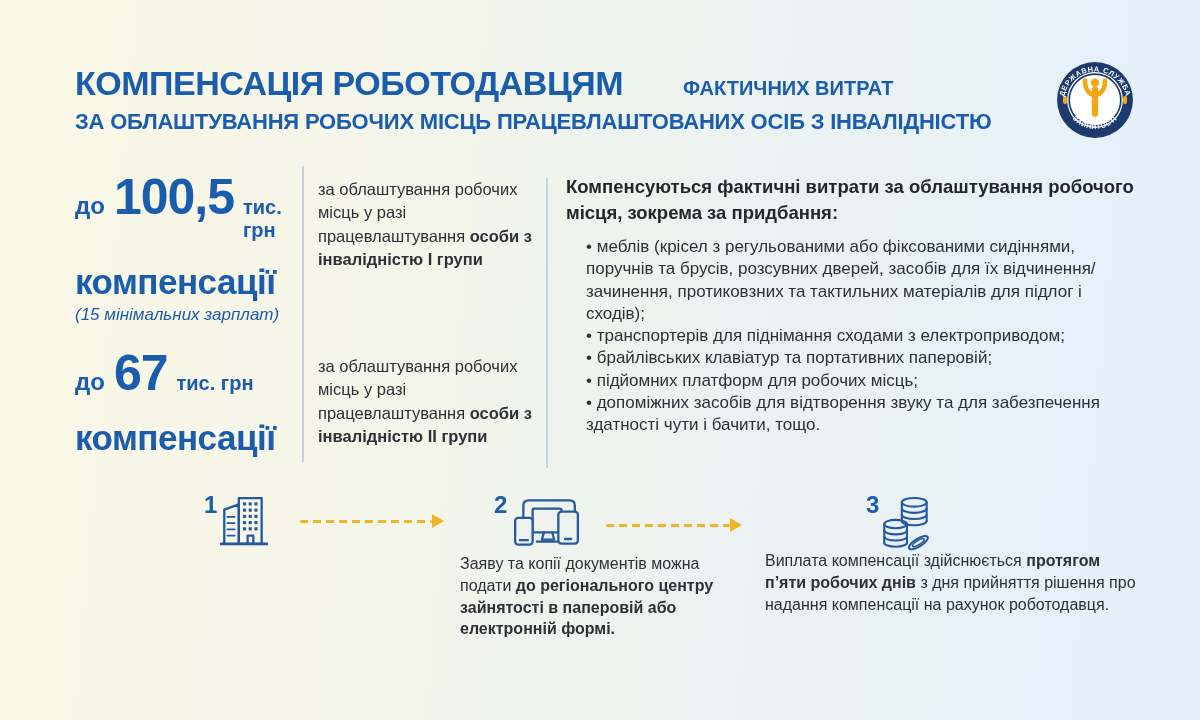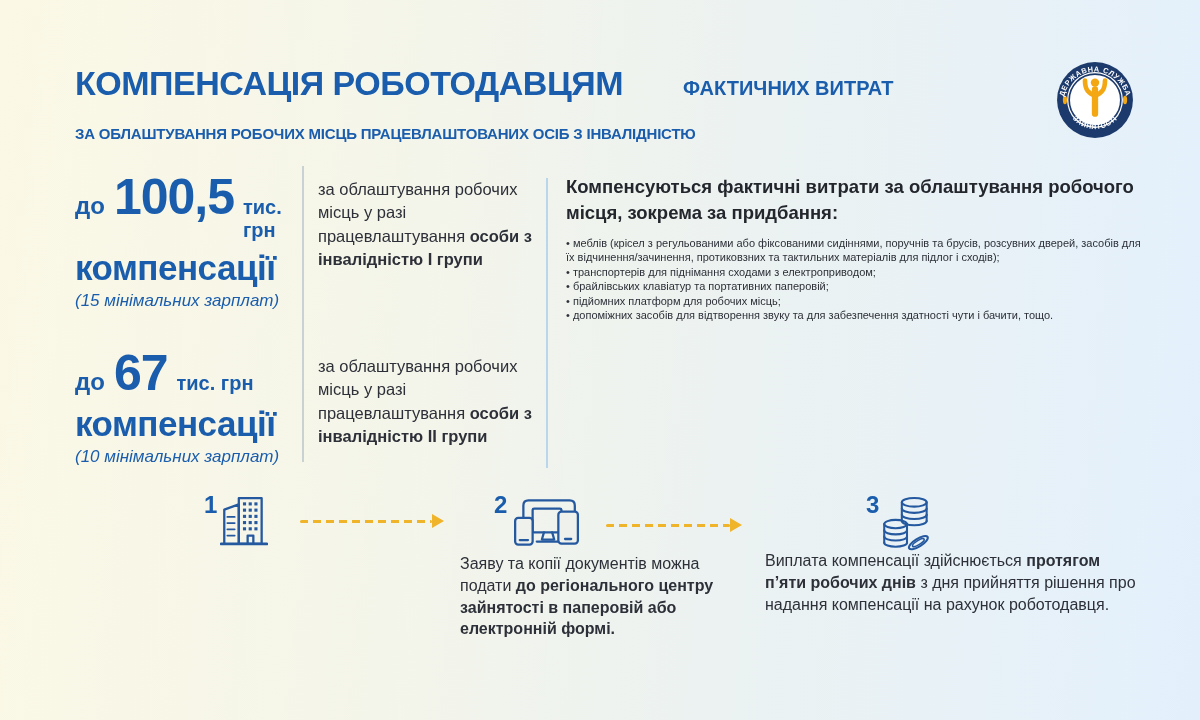--- a/index.html
+++ b/index.html
@@ -10,50 +10,50 @@
     position: relative; width: 1200px; height: 720px; overflow: hidden;
     background: linear-gradient(95deg, #fbf8e5 0%, #f4f5ea 35%, #ecf2f1 60%, #e3f0fc 100%);
     color: #2d3038;
   }
 
   
   .header { position: absolute; left: 75px; top: 64px; }
   .title-row { display: flex; align-items: baseline; gap: 24px; }
   .title-main { font-size: 34px; font-weight: bold; color: #1a5dad; letter-spacing: -0.5px; }
   .title-suffix { font-size: 20px; font-weight: bold; color: #1a5dad; margin-left: 36px; }
-  .subtitle { font-size: 15px; font-weight: bold; color: #1a5dad; margin-top: 22px; letter-spacing: -0.2px; }
+  .subtitle { font-size: 22px; font-weight: bold; color: #1a5dad; margin-top: 6px; letter-spacing: -0.2px; }
 
   .logo { position: absolute; left: 1056px; top: 61px; width: 78px; height: 78px; }
 
   
   .amount { position: absolute; left: 75px; width: 225px; color: #1a5dad; }
   .amount-1 { top: 172px; }
   .amount-2 { top: 348px; }
   .amount-line { display: flex; align-items: baseline; gap: 9px; }
   .amount-pre { font-size: 24px; font-weight: bold; }
   .amount-big { font-size: 50px; font-weight: bold; letter-spacing: -1px; line-height: 1; }
   .amount-unit { font-size: 20px; font-weight: bold; }
-  .amount-word { font-size: 35px; font-weight: bold; margin-top: 6px; letter-spacing: -0.5px; }
+  .amount-word { font-size: 35px; font-weight: bold; margin-top: 20px; letter-spacing: -0.5px; }
   .amount-note { font-size: 17px; font-style: italic; margin-top: 3px; }
 
   
   .divider-1 { position: absolute; left: 302px; top: 166px; width: 2px; height: 296px; background: #c9d2d3; }
   .divider-2 { position: absolute; left: 546px; top: 178px; width: 2px; height: 290px; background: #b9d6ec; }
 
   
   .condition { position: absolute; left: 318px; width: 228px; font-size: 16.5px; line-height: 1.42; color: #2d3038; }
   .condition-1 { top: 178px; }
   .condition-2 { top: 355px; }
   .bold, .condition .bold { font-weight: bold; }
 
   
   .details { position: absolute; left: 566px; top: 174px; width: 578px; }
   .details-heading { font-size: 18.5px; font-weight: bold; line-height: 1.38; color: #23262c; }
   .bullets { margin-top: 11px; }
-  .bullet { font-size: 11px; line-height: 1.31; color: #2d3038; }
+  .bullet { font-size: 17px; line-height: 1.31; color: #2d3038; margin-left: 20px; }
   .bullet::before { content: "\2022  "; }
 
   
   .step-icon-block { position: absolute; display: flex; align-items: flex-start; }
   .step-number { font-size: 24px; font-weight: bold; color: #1a5dad; margin-right: 3px; line-height: 1; }
   .step-text { position: absolute; font-size: 16px; line-height: 1.36; color: #2d3038; }
   #step1-icon-block { left: 204px; top: 493px; }
   #step2-icon-block { left: 494px; top: 493px; }
   #step3-icon-block { left: 866px; top: 493px; }
   #step1-text { left: 75px;  top: 550px; width: 382px; }
@@ -124,21 +124,20 @@
     <div class="amount-note">(15 мінімальних зарплат)</div>
   </div>
 
   <div class="amount amount-2">
     <div class="amount-line">
       <span class="amount-pre">до</span>
       <span class="amount-big">67</span>
       <span class="amount-unit">тис. грн</span>
     </div>
     <div class="amount-word">компенсації</div>
-    <div class="amount-note">(10 мінімальних зарплат)</div>
   </div>
 
   <div class="divider-1"></div>
   <div class="divider-2"></div>
 
   <div class="condition condition-1"><span>за облаштування робочих місць у разі працевлаштування </span><span class="bold">особи з інвалідністю І групи</span></div>
   <div class="condition condition-2"><span>за облаштування робочих місць у разі працевлаштування </span><span class="bold">особи з інвалідністю ІІ групи</span></div>
 
   <div class="details">
     <div class="details-heading">Компенсуються фактичні витрати за облаштування робочого місця, зокрема за придбання:</div>

